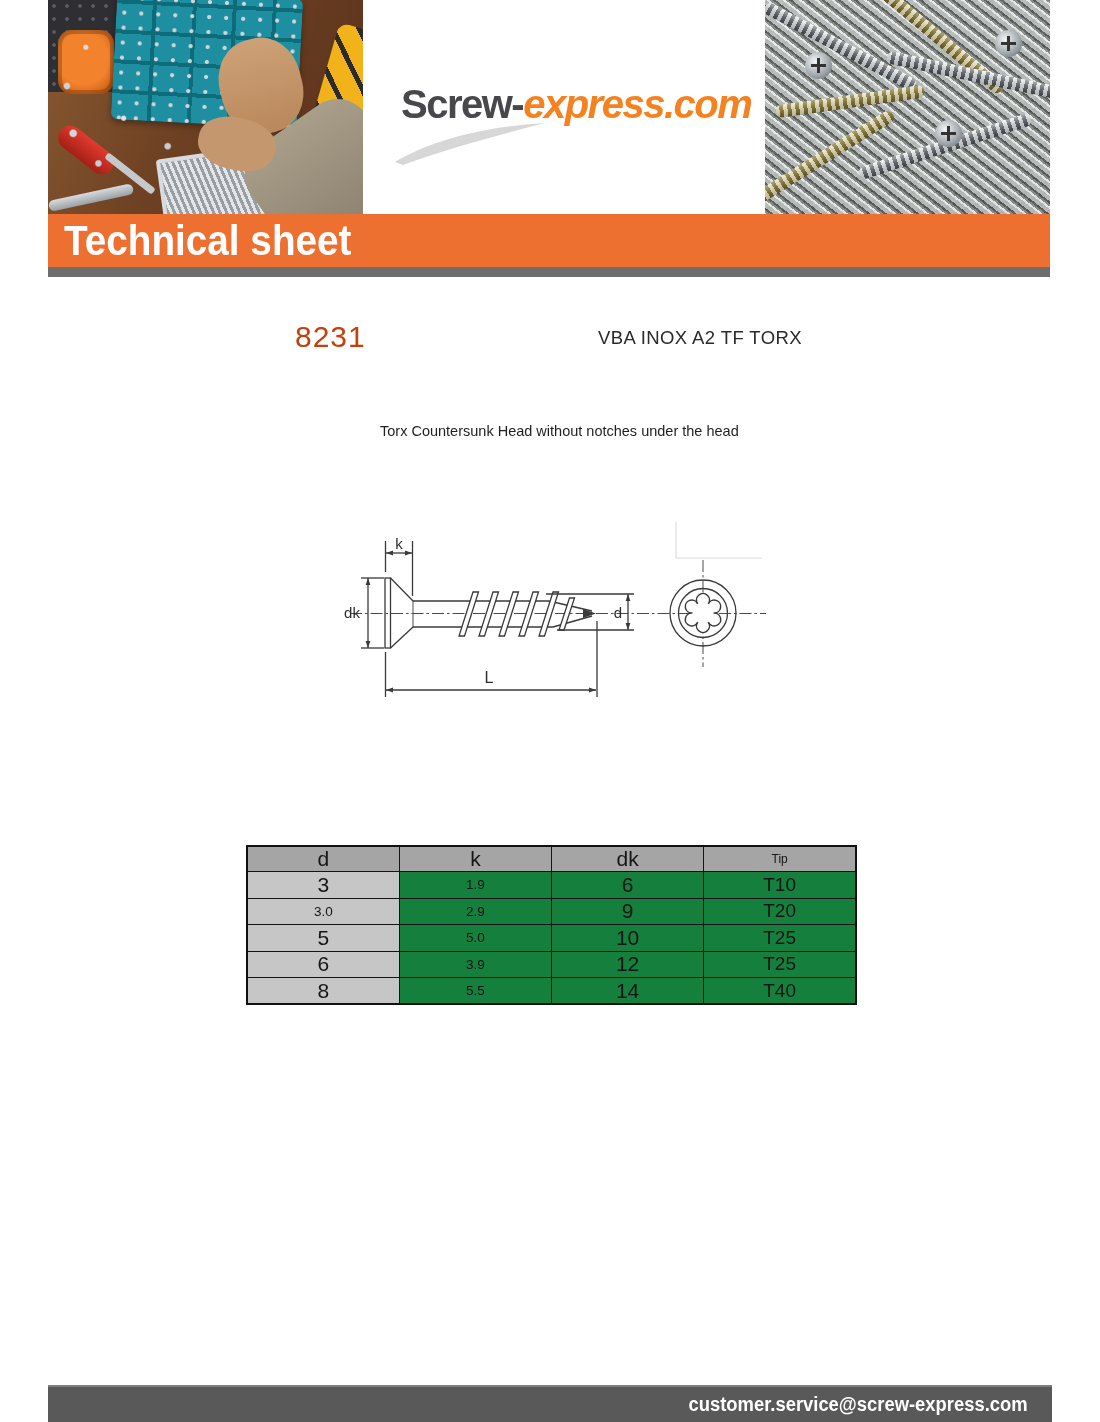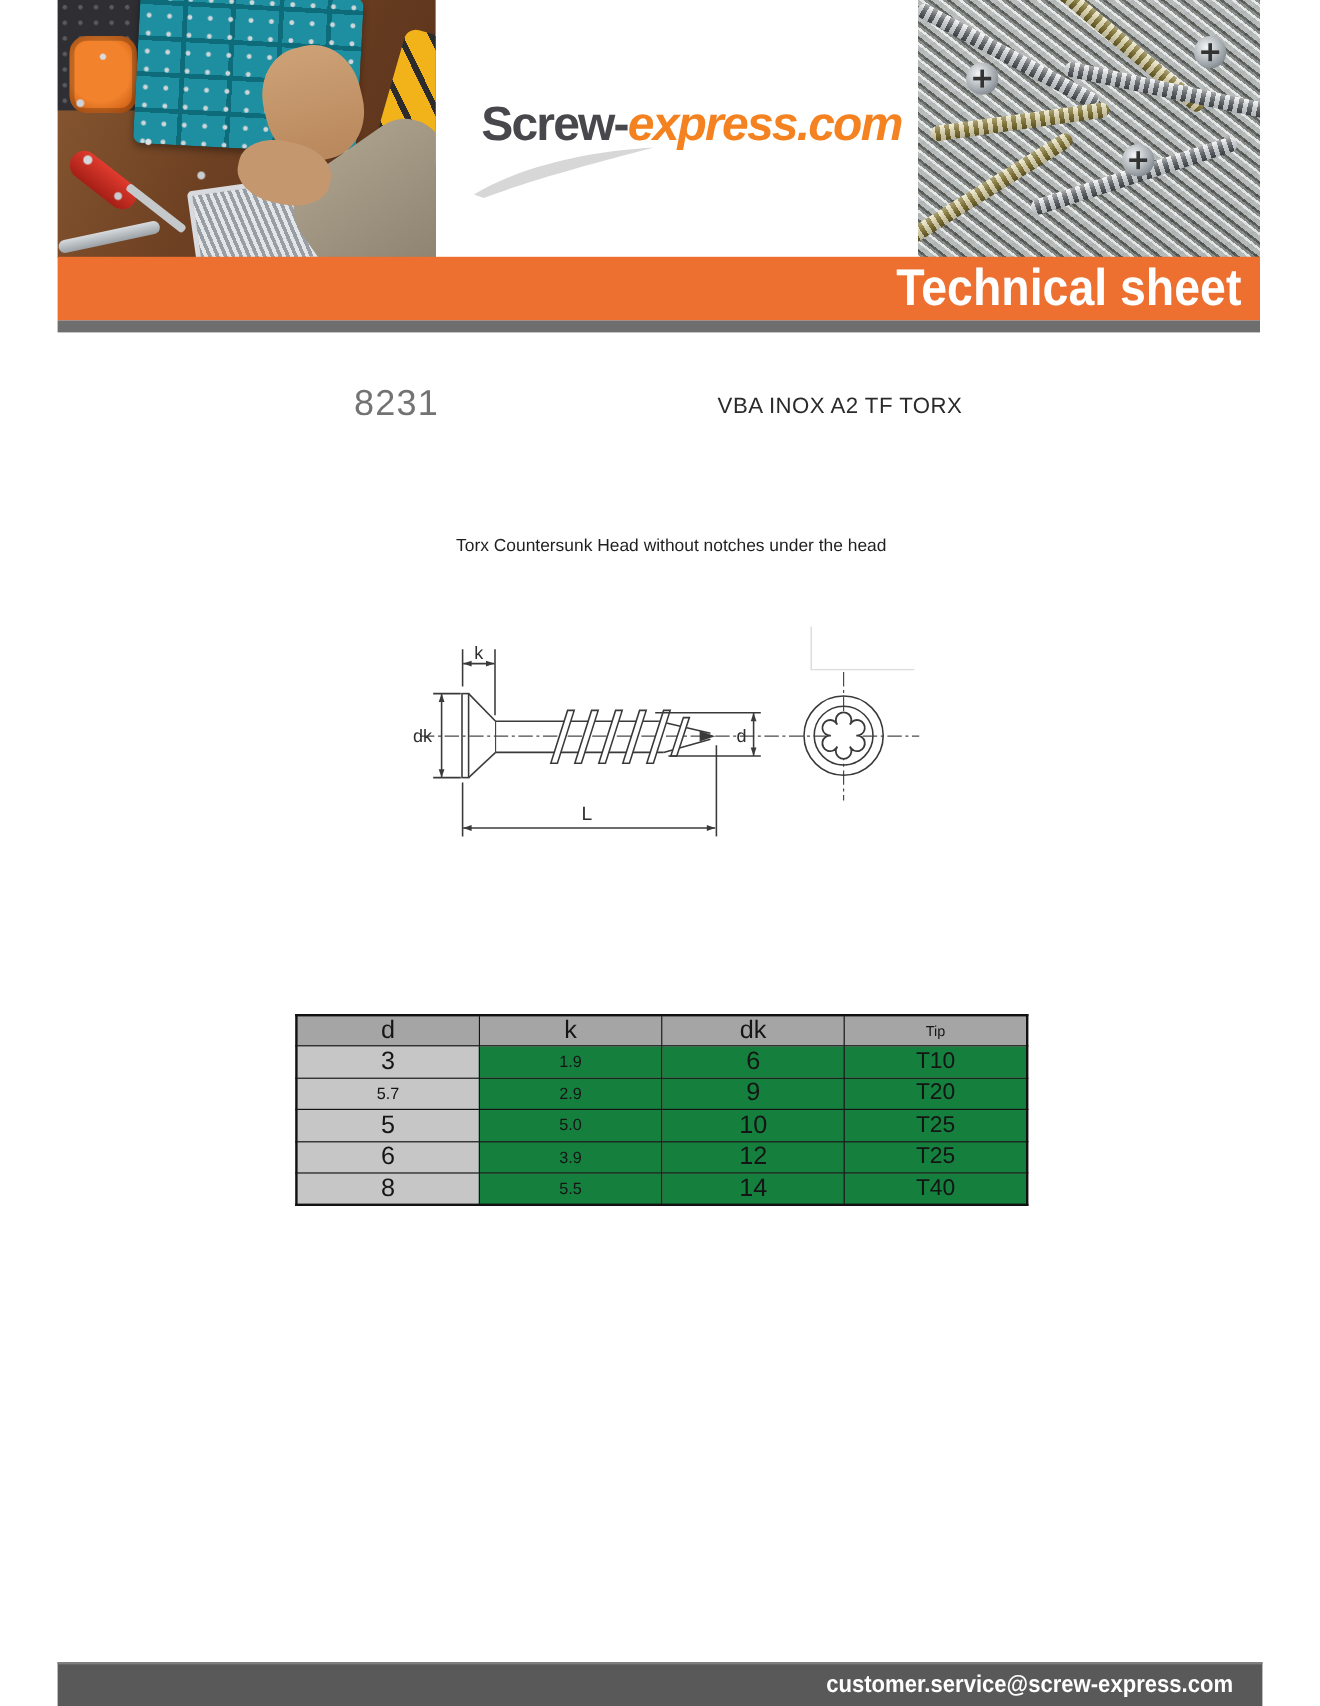--- a/index.html
+++ b/index.html
@@ -62,29 +62,29 @@
     background-size:3px 15px,15px 3px,100% 100%;background-position:center;background-repeat:no-repeat;}
 
   
   .logo-text{position:absolute;left:401px;top:82px;font-size:40px;font-weight:bold;letter-spacing:-1.5px;white-space:nowrap;}
   .logo-dark{color:var(--logo-gray,#47474C);}
   .logo-orange{color:var(--logo-orange,#F58220);font-style:italic;}
   .swoosh{position:absolute;left:391px;top:116px;}
 
   
   .banner{position:absolute;left:48px;top:214px;width:1002px;height:53px;
-    background:var(--accent-orange,#ED7031);display:flex;align-items:center;justify-content:flex-end;}
+    background:var(--accent-orange,#ED7031);display:flex;align-items:center;justify-content:flex-start;}
   .banner span{color:#fff;font-size:43px;font-weight:bold;transform:scaleX(.9);white-space:nowrap;}
   .banner-strip{position:absolute;left:48px;top:267px;width:1002px;height:10px;
     background:var(--banner-strip-gray,#6E6E6E);}
 
   
-  .product-code{position:absolute;left:295px;top:320px;font-size:30px;letter-spacing:1px;color:#737373;}
+  .product-code{position:absolute;left:295px;top:320px;font-size:30px;letter-spacing:1px;color:#c2410c;}
   .product-name{position:absolute;left:598px;top:327px;font-size:18.5px;letter-spacing:.4px;color:#2a2a2a;}
-  .product-desc{position:absolute;left:380px;top:423px;font-size:14.5px;color:#1f1f1f;margin-top:24px;}
+  .product-desc{position:absolute;left:380px;top:423px;font-size:14.5px;color:#1f1f1f;}
 
   
   .diagram{position:absolute;left:338px;top:515px;}
   .diagram .ln{stroke:var(--drawing-line,#3A3A3A);stroke-width:1.3;fill:none;}
   .diagram .thin{stroke:var(--drawing-line,#3A3A3A);stroke-width:.9;fill:none;}
   .diagram .cl{stroke:#4a4a4a;stroke-width:1;fill:none;stroke-dasharray:12 3 2.5 3;}
   .diagram .fillw{fill:#fff;}
   .diagram .ar{fill:var(--drawing-line,#3A3A3A);stroke:none;}
   .diagram text{font-family:"Liberation Sans",sans-serif;font-size:15px;fill:#2e2e2e;}
   .diagram .lab-L{font-size:16px;}
@@ -222,21 +222,21 @@
         </tr>
       </thead>
     <tbody id="dims-body">
         <tr>
           <td class="cell-lg">3</td>
           <td class="cell-sm">1.9</td>
           <td class="cell-lg">6</td>
           <td class="cell-md">T10</td>
         </tr>
         <tr>
-          <td class="cell-sm">5.7</td>
+          <td class="cell-sm">3.0</td>
           <td class="cell-sm">2.9</td>
           <td class="cell-lg">9</td>
           <td class="cell-md">T20</td>
         </tr>
         <tr>
           <td class="cell-lg">5</td>
           <td class="cell-sm">5.0</td>
           <td class="cell-lg">10</td>
           <td class="cell-md">T25</td>
         </tr>

